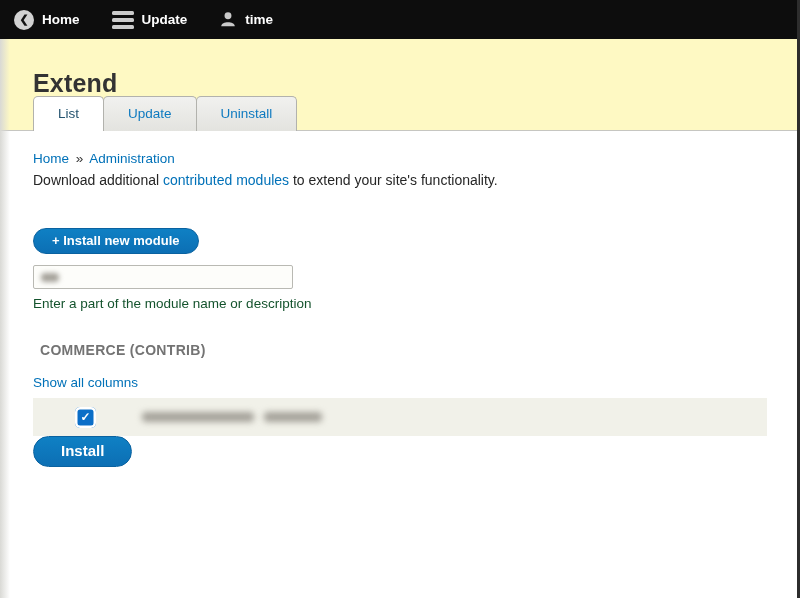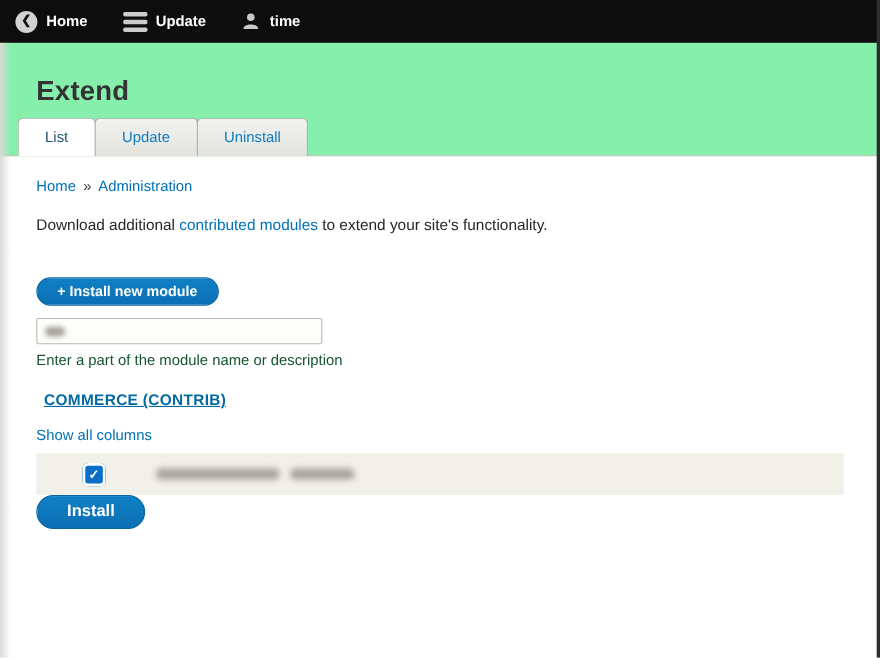--- a/index.html
+++ b/index.html
@@ -39,31 +39,31 @@
     display: flex; align-items: center; justify-content: center;
     font-size: 11px; font-weight: bold; line-height: 1;
   }
   .icon-burger { display: flex; flex-direction: column; gap: 3px; width: 22px; }
   .icon-burger b { display: block; height: 4px; background: #cccccc; border-radius: 1.5px; }
   .icon-user svg { display: block; }
 
   
   .page-header {
     position: relative;
-    height: 103px;
-    background: #86efac;
+    height: 92px;
+    background: #fef9c3;
     border-bottom: 1px solid #c6c6c1;
   }
   .page-title {
     padding: 30px 0 0 33px;
     font-size: 25px; font-weight: bold; color: #333333;
     letter-spacing: 0.2px;
   }
   .tabs {
-    position: absolute; left: 16px; bottom: -1px;
+    position: absolute; left: 33px; bottom: -1px;
     display: flex;
   }
   .tab {
     font-size: 13.5px;
     padding: 9px 24px 9px;
     background: linear-gradient(to bottom, #f1f1ef, #e3e3df);
     border: 1px solid #b2b2ad;
     border-bottom: none;
     border-radius: 5px 5px 0 0;
     color: #0e7ac0;
@@ -75,21 +75,21 @@
     background: #ffffff;
     color: #24536f;
     position: relative;
     z-index: 2;
     padding-bottom: 10px;
   }
 
   
   .content { padding: 20px 33px 0 33px; }
   a.link { color: #0071b8; text-decoration: none; cursor: pointer; }
-  .breadcrumb { font-size: 13.5px; margin-bottom: 16px; color: #333; }
+  .breadcrumb { font-size: 13.5px; margin-bottom: 3px; color: #333; }
   .breadcrumb .sep { color: #333; margin: 0 3px; }
   .intro-p { font-size: 14px; line-height: 1.6; margin-bottom: 13px; max-width: 742px; color: #262626; }
 
   .btn-pill {
     display: inline-block;
     background: linear-gradient(to bottom, #0f80c4, #0c6fb4);
     border: 1px solid #0a62a0;
     border-radius: 20em;
     color: #ffffff; font-weight: bold;
     cursor: pointer;
@@ -111,25 +111,24 @@
     cursor: text;
   }
   .redacted {
     display: inline-block; background: #a5a29a; border-radius: 4px;
     filter: blur(3px);
   }
   .redacted.small { width: 18px; height: 9px; filter: blur(2.5px); }
   .filter-help { font-size: 13.5px; color: #14532d; margin-top: 7px; }
 
   .package-heading {
-    margin-top: 20px;
+    margin-top: 31px;
     font-size: 14px; font-weight: bold;
-    color: #0369a1; letter-spacing: 0.3px;
+    color: #737373; letter-spacing: 0.3px;
     padding-left: 7px;
-    text-decoration: underline;
   }
   .show-columns { display: inline-block; font-size: 13.5px; margin-top: 17px; }
 
   .module-row {
     margin-top: 7px;
     width: 734px; height: 38px;
     background: #f1f1e9;
     display: flex; align-items: center;
   }
   .checkbox {

